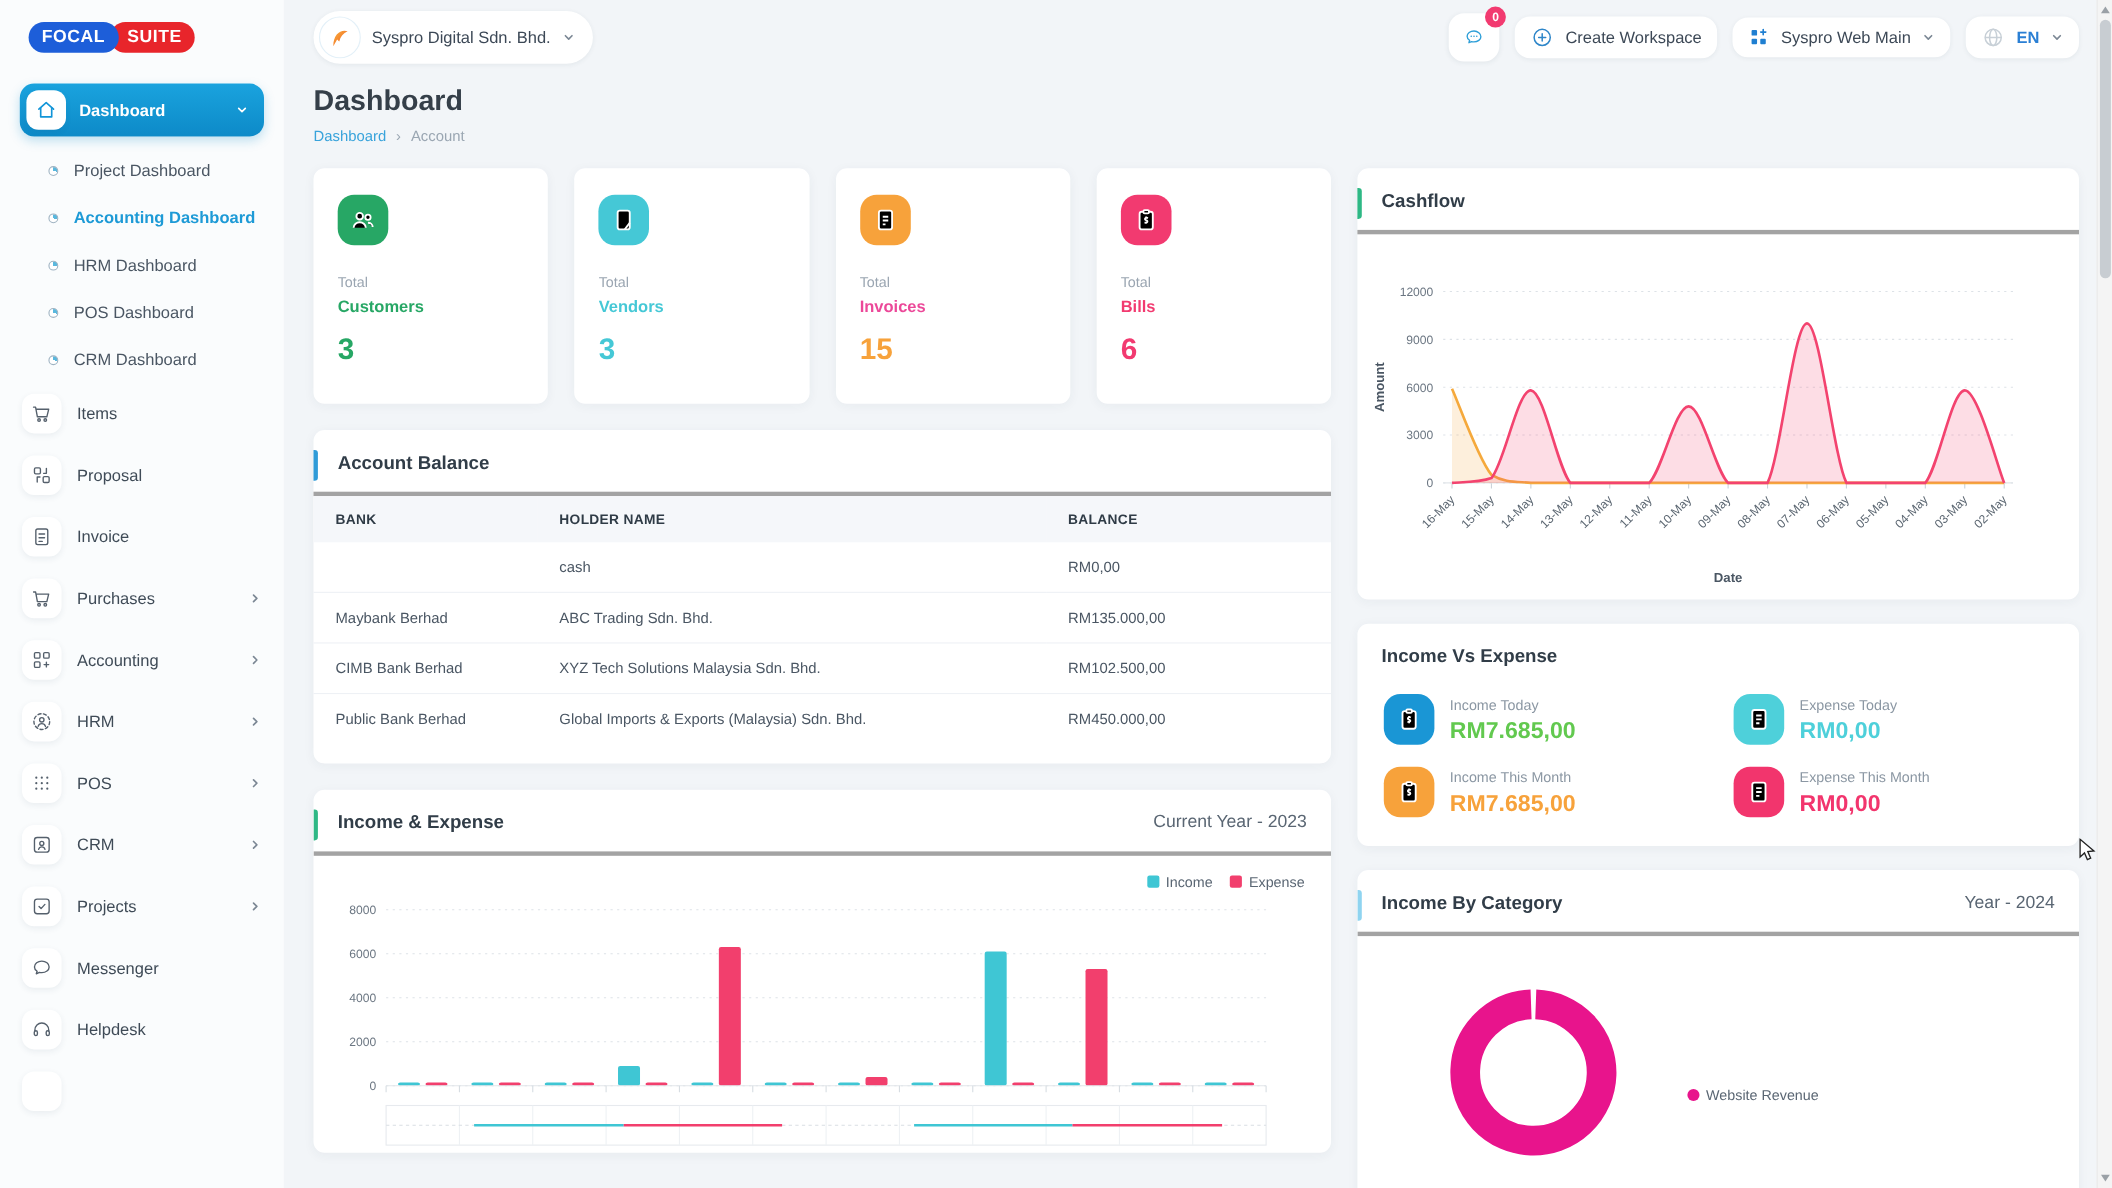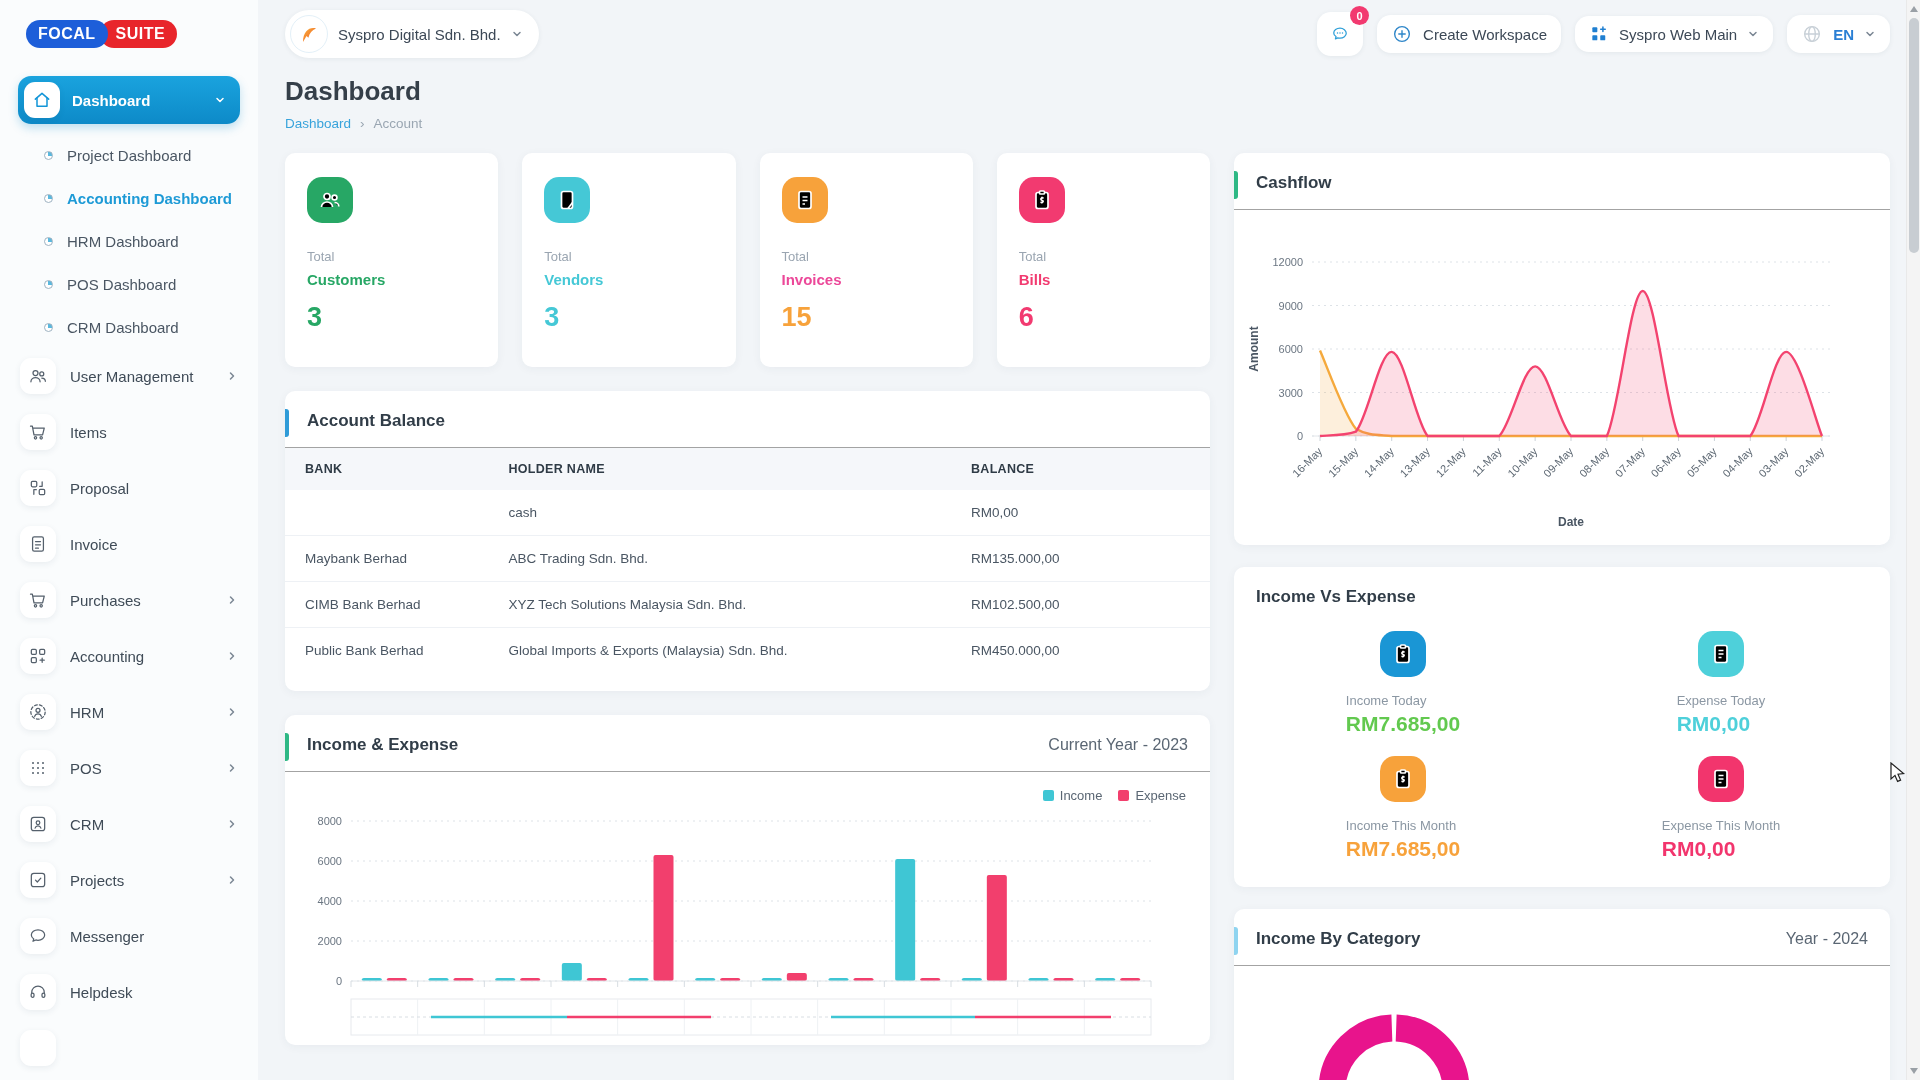--- a/index.html
+++ b/index.html
@@ -39,21 +39,21 @@
   
   .page-title { font-size:26px; font-weight:600; color:#353f49; margin-top:18px; }
   .crumbs { display:flex; gap:9px; margin-top:9px; font-size:13.5px; align-items:center; }
   .crumb-link { color:#38a3db; cursor:pointer; }
   .crumb-sep { color:#9aa6b2; }
   .crumb-cur { color:#9aa6b2; }
 
   
   .content { display:grid; grid-template-columns:1fr 656px; gap:24px; margin-top:22px; align-items:start; }
   .card { background:#fff; border-radius:10px; box-shadow:0 2px 10px rgba(30,50,70,.05); position:relative; }
-  .card-head { display:flex; align-items:center; justify-content:space-between; padding:20px 22px 16px 22px; border-bottom:1px solid #a3a3a3; }
+  .card-head { display:flex; align-items:center; justify-content:space-between; padding:20px 22px 16px 22px; border-bottom:4px solid #a3a3a3; }
   .card-title { font-size:17px; font-weight:700; color:#313d48; }
   .card-sub { font-size:16px; color:#5a6673; }
   .accent { position:absolute; left:0; top:18px; width:4px; height:28px; border-radius:0 3px 3px 0; }
   .accent-blue { background:#2f9bd8; }
   .accent-green { background:#2eb885; }
   .accent-lblue { background:#8fd4f0; }
 
   .col-left { display:flex; flex-direction:column; gap:24px; }
   .col-right { display:flex; flex-direction:column; gap:22px; }
 
@@ -68,21 +68,21 @@
   
   table.balance { width:100%; border-collapse:collapse; }
   .balance th { text-align:left; background:#f5f7fa; font-size:12.5px; font-weight:700; color:#2f3b46; letter-spacing:.3px; padding:14px 20px; }
   .balance td { font-size:13.5px; color:#4a5663; padding:15px 20px; border-bottom:1px solid #eef1f5; }
   .balance tr:last-child td { border-bottom:none; }
   .c-bank { width:22%; } .c-holder { width:50%; } .c-bal { width:28%; }
   .balance-foot { height:18px; }
 
   
   .ive-grid { display:grid; grid-template-columns:1fr 1fr; gap:20px 28px; padding:20px 24px 26px 24px; }
-  .ive-item { display:flex; align-items:center; gap:14px;flex-direction:column; }
+  .ive-item { display:flex; align-items:center; gap:14px; }
   .ive-ico { width:46px; height:46px; min-width:46px; border-radius:15px; display:flex; align-items:center; justify-content:center; }
   .ive-label { font-size:13px; color:#8b97a3; }
   .ive-value { font-size:21px; font-weight:700; margin-top:3px; }
 
   
   .chart-wrap { padding:8px 10px 0 10px; }
   .legend { display:flex; justify-content:flex-end; gap:16px; padding:16px 24px 0 0; font-size:13px; color:#5a6673; align-items:center; }
   .lg-sq { width:11px; height:11px; border-radius:2px; display:inline-block; margin-right:6px; vertical-align:-1px; }
   .donut-area { display:flex; align-items:center; padding:14px 30px 0 60px; gap:40px; }
   .donut-legend { display:flex; align-items:center; font-size:13px; color:#5a6673; margin-top:40px; }
@@ -135,34 +135,20 @@
     <div class="subnav-item">
         <span class="bullet"></span>
         <span>POS Dashboard</span>
       </div>
     <div class="subnav-item">
         <span class="bullet"></span>
         <span>CRM Dashboard</span>
       </div>
   </div>
 
-  <div class="nav-item">
-    <span class="tile">
-        <svg class="ico" viewBox="0 0 24 24">
-          <circle cx="9" cy="8.5" r="3"></circle>
-          <path d="M3.5 19c0-3 2.7-5 5.5-5s5.5 2 5.5 5"></path>
-          <circle cx="16.5" cy="9.5" r="2.4"></circle>
-          <path d="M16.5 14.5c2.3 0 4.3 1.6 4.3 3.9"></path>
-        </svg>
-      </span>
-    <span class="lbl">User Management</span>
-    <svg class="chev-sm" viewBox="0 0 16 16">
-        <path d="M6 4l4 4-4 4"></path>
-      </svg>
-  </div>
   <div class="nav-item">
     <span class="tile">
         <svg class="ico" viewBox="0 0 24 24">
           <path d="M3 5h2.2l2 10.5h10.3l2-8.2H6.2"></path>
           <circle cx="9" cy="19" r="1.4"></circle>
           <circle cx="15.8" cy="19" r="1.4"></circle>
         </svg>
       </span>
     <span class="lbl">Items</span>
   </div>

